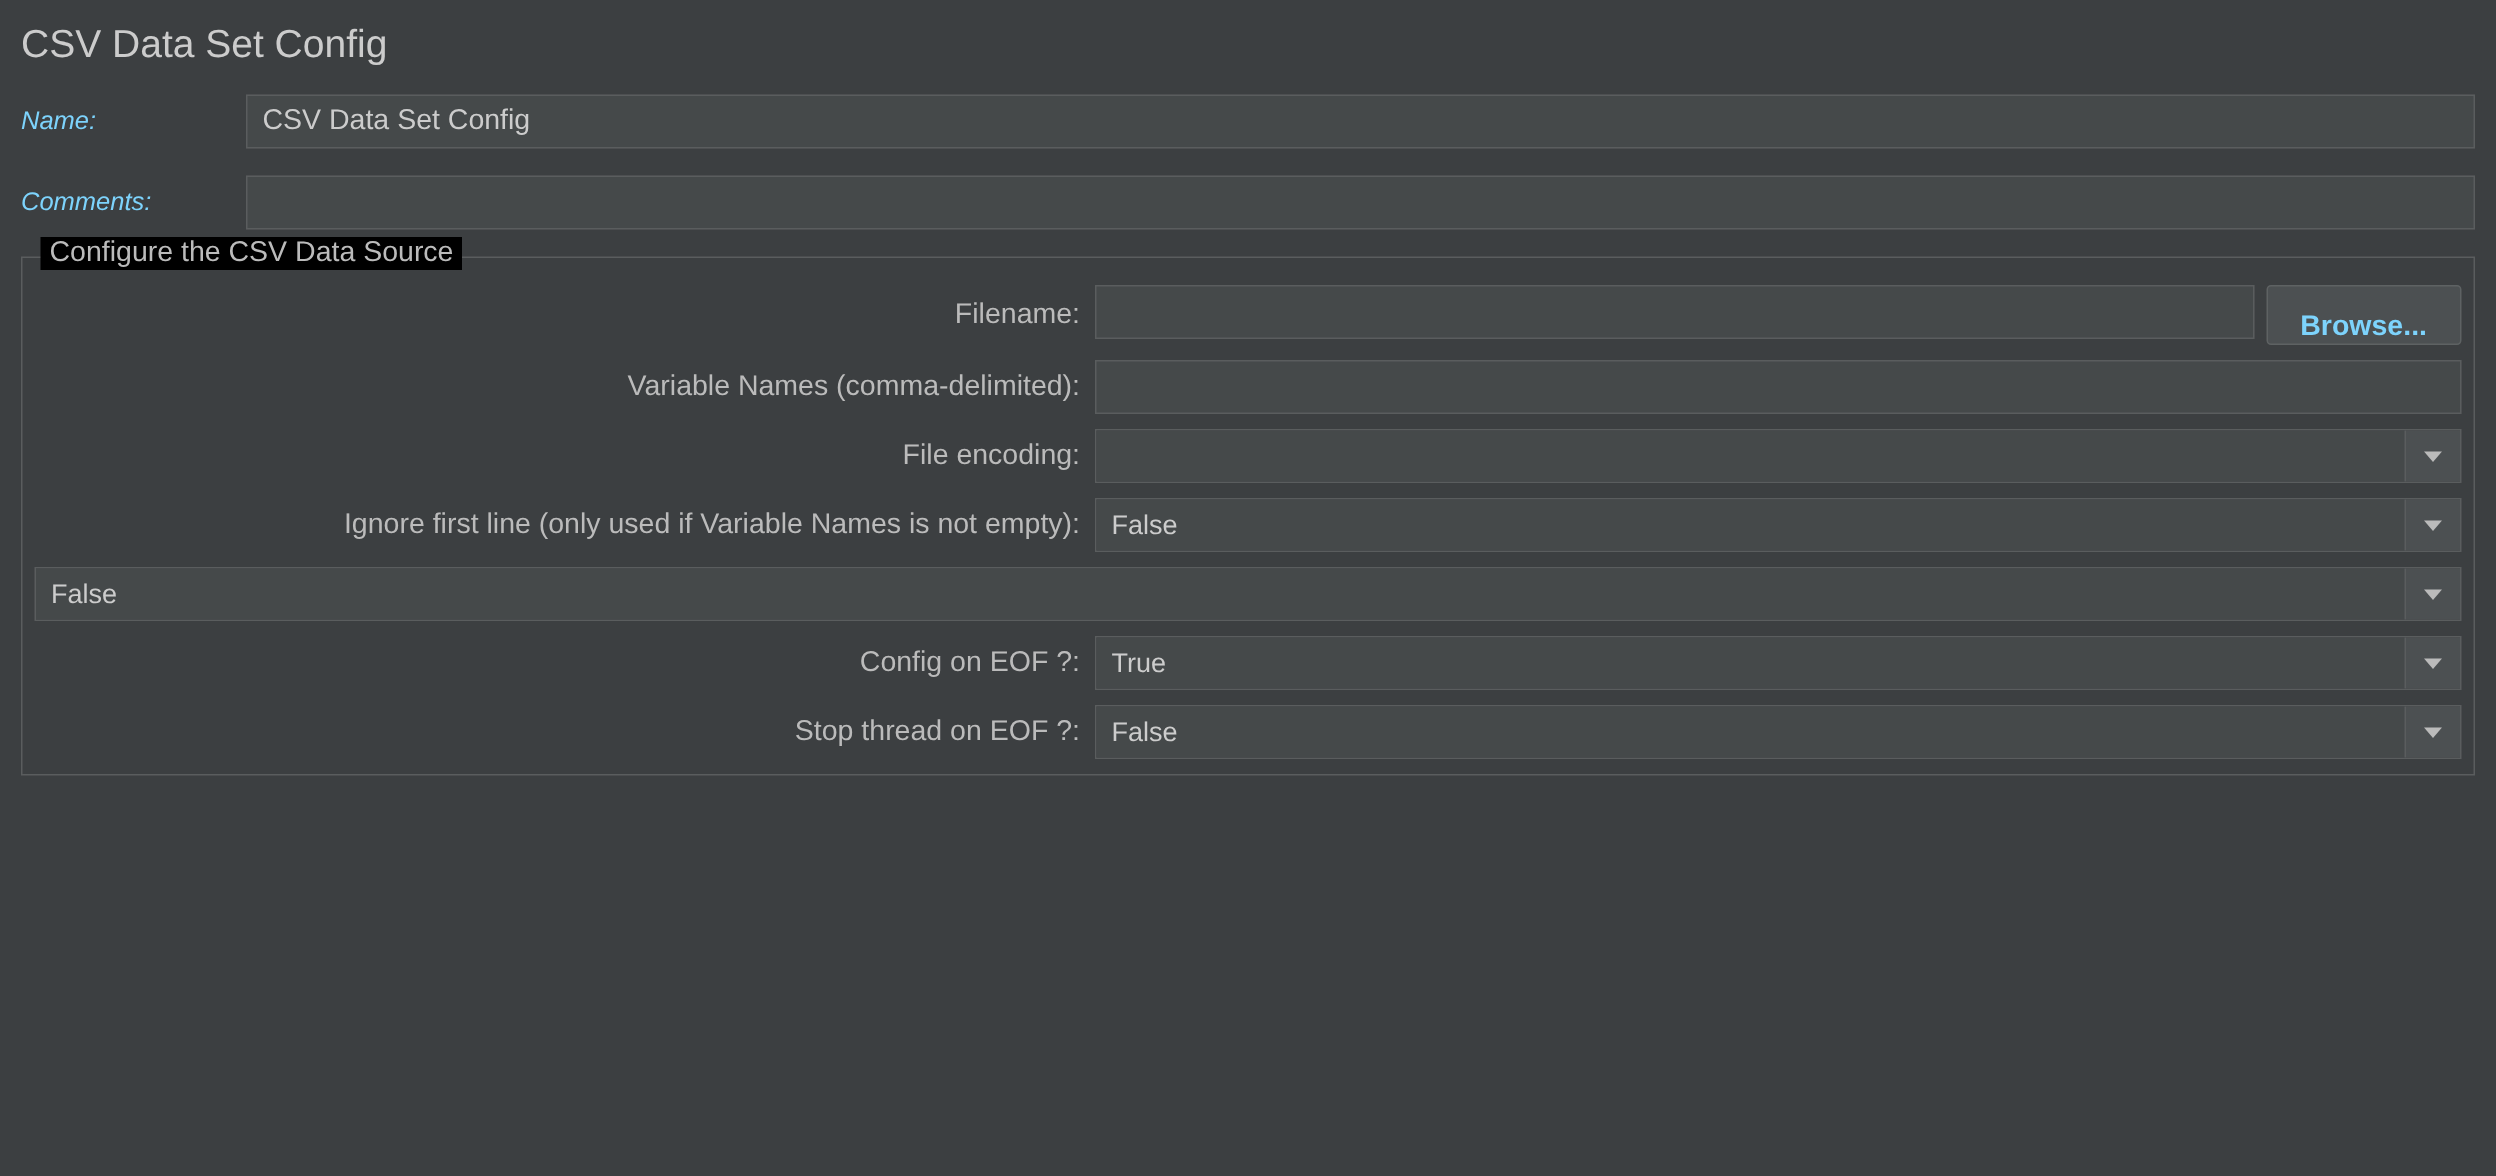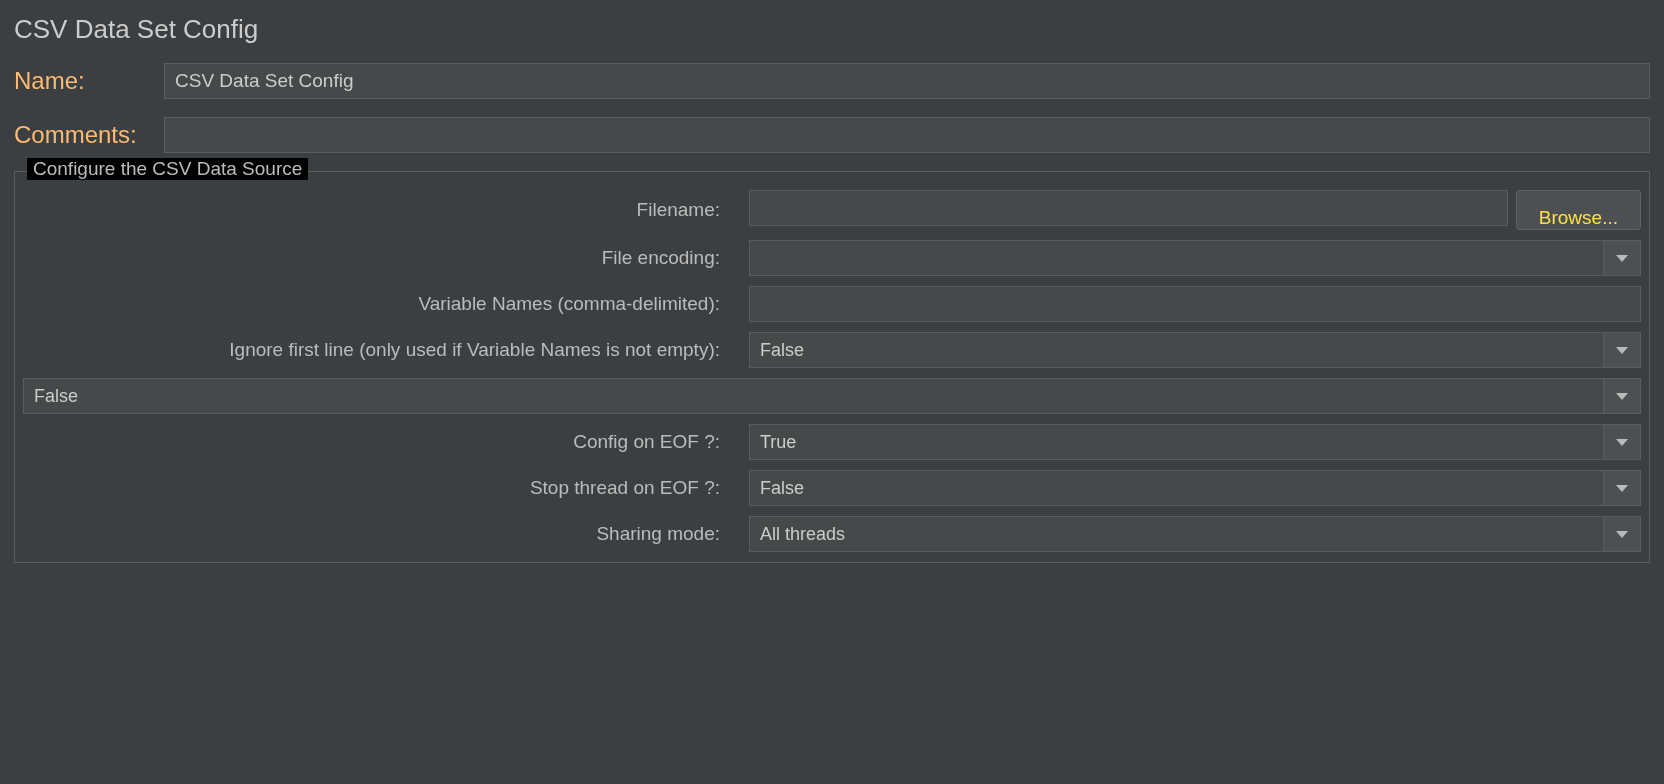--- a/index.html
+++ b/index.html
@@ -19,22 +19,23 @@
       font-weight: normal;
       margin-bottom: 18px;
     }
     .top-row {
       display: flex;
       align-items: center;
       margin-bottom: 18px;
     }
     .top-row .label {
       width: 150px;
-      color: #fdba74;
-      font-size: 24px;
+      color: #7dd3fc;
+      font-size: 17px;
+      font-style: italic;
     }
     .top-row .text-input {
       flex: 1;
       height: 36px;
       background: #45494a;
       border: 1px solid #5a5d5e;
       color: #cccccc;
       font-size: 19px;
       padding: 3px 10px;
     }
@@ -52,21 +53,21 @@
       background: #000000;
       padding: 0 6px;
       color: #bbbbbb;
       font-size: 19px;
     }
 
     .form-row {
       display: flex;
       align-items: center;
       margin-bottom: 10px;
-      gap: 21px;
+      gap: 2px;
     }
     .form-row:last-child { margin-bottom: 0; }
     .form-label {
       width: 705px;
       text-align: right;
       padding-right: 8px;
       color: #bbbbbb;
       font-size: 19px;
     }
     .form-control {
@@ -81,24 +82,25 @@
       border: 1px solid #5a5d5e;
       color: #cccccc;
       font-size: 18px;
       padding: 3px 10px;
     }
     .browse-btn {
       height: 40px;
       padding: 16px 22px;
       background: #4c5052;
       border: 1px solid #5e6263;
-      color: #fde047;
+      color: #7dd3fc;
       font-size: 19px;
       cursor: pointer;
       border-radius: 3px;
+      font-weight: bold;
     }
 
     .select-wrap {
       flex: 1;
       display: flex;
       border: 1px solid #5a5d5e;
     }
     .select-display {
       flex: 1;
       height: 34px;
@@ -148,39 +150,39 @@
 
   <div class="form-row">
     <div class="form-label">Filename:</div>
     <div class="form-control">
       <input class="txt filename-input" value="" style="">
       <button class="browse-btn">Browse...</button>
     </div>
   </div>
 
   <div class="form-row">
+    <div class="form-label">Variable Names (comma-delimited):</div>
+    <div class="form-control">
+      <input class="txt" value="" style="">
+    </div>
+  </div>
+
+  <div class="form-row">
     <div class="form-label">File encoding:</div>
     <div class="form-control">
       <div class="select-wrap">
         <div class="select-display"></div>
         <div class="select-caret">
             <div class="caret-down"></div>
           </div>
       </div>
     </div>
   </div>
 
   <div class="form-row">
-    <div class="form-label">Variable Names (comma-delimited):</div>
-    <div class="form-control">
-      <input class="txt" value="" style="">
-    </div>
-  </div>
-
-  <div class="form-row">
     <div class="form-label">Ignore first line (only used if Variable Names is not empty):</div>
     <div class="form-control">
       <div class="select-wrap">
         <div class="select-display">False</div>
         <div class="select-caret">
             <div class="caret-down"></div>
           </div>
       </div>
     </div>
   </div>
@@ -214,25 +216,14 @@
     <div class="form-control">
       <div class="select-wrap">
         <div class="select-display">False</div>
         <div class="select-caret">
             <div class="caret-down"></div>
           </div>
       </div>
     </div>
   </div>
 
-  <div class="form-row">
-    <div class="form-label">Sharing mode:</div>
-    <div class="form-control">
-      <div class="select-wrap">
-        <div class="select-display">All threads</div>
-        <div class="select-caret">
-            <div class="caret-down"></div>
-          </div>
-      </div>
-    </div>
-  </div>
 
 </div>
 
 </body></html>

